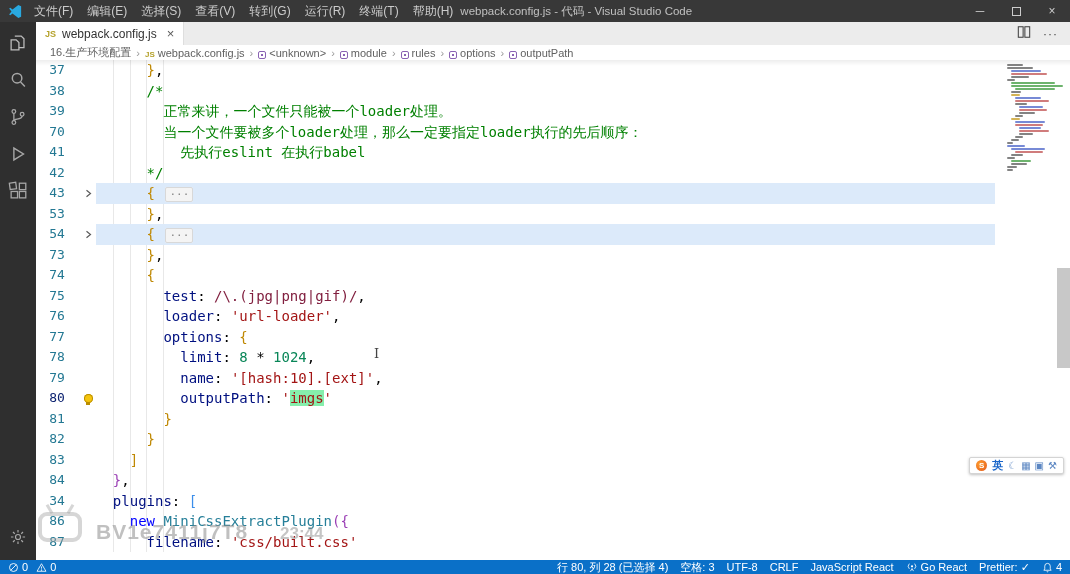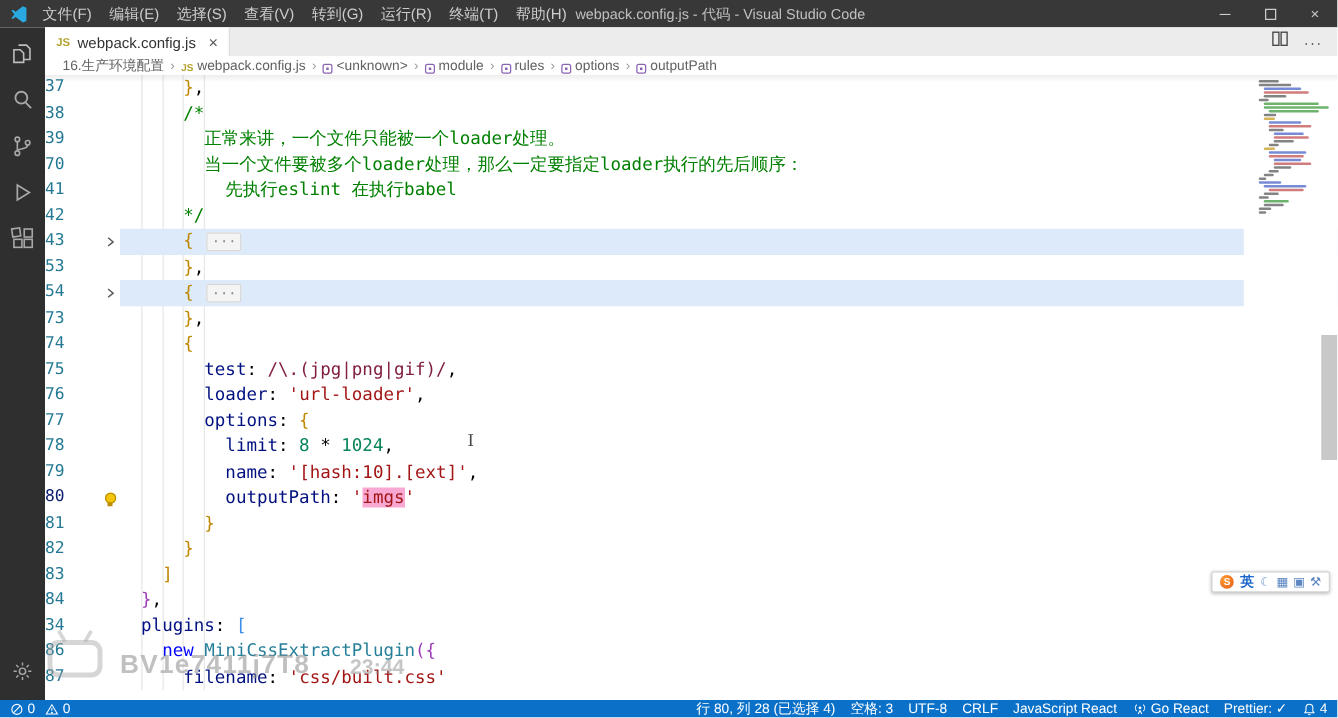--- a/index.html
+++ b/index.html
@@ -42,37 +42,37 @@
   .sym-icon{width:8px;height:8px;border:1px solid #8a63b3;border-radius:2px;display:inline-block;position:relative}
   .sym-icon::after{content:'';position:absolute;left:2px;top:2px;width:2px;height:2px;background:#8a63b3}
   .js-mini{font-size:8px;font-weight:bold;color:#b5a22c}
 
   
   .editor{flex:1;position:relative;overflow:hidden;background:#fff}
   .editor::before{content:'';position:absolute;top:0;left:0;right:0;height:6px;background:linear-gradient(rgba(0,0,0,.07),transparent);z-index:6;pointer-events:none}
   .guide{position:absolute;top:0;height:492px;width:1px;background:#e8e8e8;z-index:0}
   .rows{position:absolute;top:0;left:0;right:0;z-index:1}
   .line{display:flex;height:20.5px;line-height:20.5px;font-family:"DejaVu Sans Mono","Liberation Mono",monospace;font-size:14px;white-space:pre}
-  .ln{flex:0 0 44px;width:44px;text-align:left;color:#237893;font-size:13px;padding-right:2px}
+  .ln{flex:0 0 44px;width:44px;text-align:center;color:#237893;font-size:13px;padding-right:2px}
   .ln.active{color:#0b216f}
   .fold-col{flex:0 0 16px;width:16px;display:flex;align-items:center;justify-content:center}
   .code{flex:1;position:relative}
   .line.band .code{background:#dceafa}
   .tok.pun{color:#000000}
   .tok.prop{color:#001080}
   .tok.str{color:#a31515}
   .tok.kw{color:#0000ff}
   .tok.num{color:#098658}
   .tok.cmt{color:#008000}
   .tok.rgx{color:#811f3f}
   .tok.cls{color:#267f99}
   .tok.b1{color:#bf8803}
   .tok.b2{color:#9b3fb5}
   .tok.b3{color:#3b8eea}
-  .tok.sel{color:#a31515;background:#f9a8d4}
+  .tok.sel{color:#a31515;background:#86efac}
   .tok.dots{color:#888888;background:#f4f4f4;border:1px solid #d8d8d8;border-radius:2px;font-size:11px;padding:0 3px;margin-left:2px}
   .bulb{position:relative;width:9px;height:9px;border-radius:50%;background:#f5c50e;box-shadow:inset 0 0 0 1px #b98d00}
   .bulb::after{content:'';position:absolute;left:2px;top:8px;width:4px;height:3px;background:#b98d00}
 
   
   .minimap-col{position:absolute;top:0;right:0;bottom:0;width:75px;background:#ffffff;z-index:2;padding:4px 6px 0 8px}
   .mrow{height:2px;margin-bottom:1px;position:relative}
   .mseg{position:absolute;top:0;height:2px;border-radius:1px;opacity:.75}
   .mk{background:#5a5a5a}.mg{background:#3c9a3c}.mr{background:#c05050}.mb{background:#4a63c8}.mo{background:#c79b1e}
   .vthumb{position:absolute;right:0;top:208px;width:13px;height:100px;background:rgba(110,110,110,.38);z-index:3}

